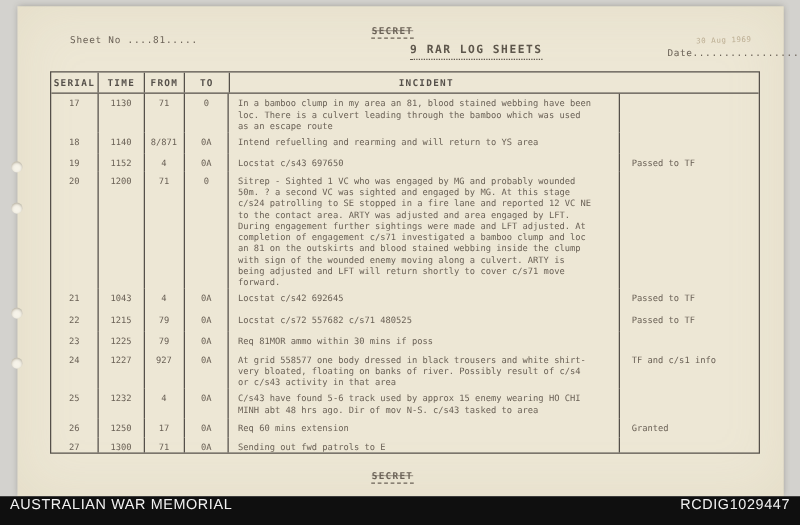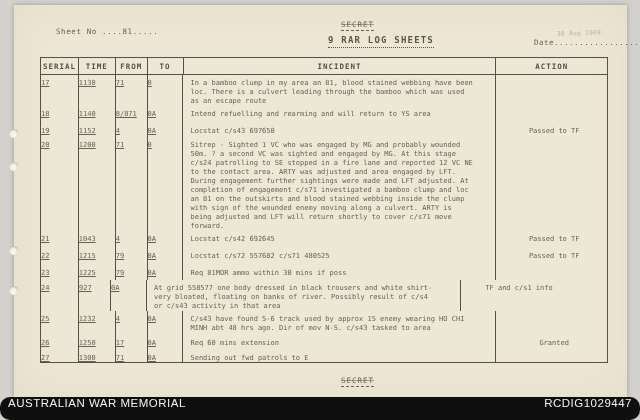--- a/index.html
+++ b/index.html
@@ -20,22 +20,22 @@
     position:absolute;left:-5px;width:9px;height:9px;border-radius:50%;
     background:#f6f3e9;box-shadow:inset 0 1px 2px rgba(120,110,90,.5);
   }
   .h1{top:124px}.h2{top:157px}.h3{top:241px}.h4{top:281px}
   
   .sheet-no{
     position:absolute;left:42px;top:22px;
     font-size:7.5px;color:#6b6257;letter-spacing:.6px;white-space:pre;
   }
   .cls-top,.cls-bottom{
-    position:absolute;left:240px;width:120px;text-align:right;
-    font-size:7.5px;font-weight:normal;color:#6b6257;letter-spacing:1px;
+    position:absolute;left:240px;width:120px;text-align:center;
+    font-size:7.5px;font-weight:bold;color:#6b6257;letter-spacing:1px;
   }
   .cls-top{top:15px;}
   .cls-top .inner,.cls-bottom .inner{
     display:inline-block;border-bottom:1px dashed #6b6257;padding-bottom:1px;
     text-decoration:line-through;text-decoration-color:rgba(107,98,87,.55);
   }
   .cls-bottom{top:371px;}
   .doc-title{
     position:absolute;left:170px;top:30px;width:250px;text-align:right;
     font-size:9px;font-weight:bold;color:#5d564b;letter-spacing:1.2px;
@@ -65,34 +65,34 @@
   .c:last-child{border-right:none;}
   .c-serial{width:38px;}
   .c-time{width:37px;}
   .c-from{width:32px;}
   .c-to{width:36px;}
   .c-incident{width:314px;}
   .c-action{width:111px;}
   .tbody .c{
     font-size:7px;line-height:9px;padding-top:4px;
   }
-  .tbody .c-serial,.tbody .c-time,.tbody .c-from,.tbody .c-to{text-decoration:underline;}
+  .tbody .c-serial,.tbody .c-time,.tbody .c-from,.tbody .c-to{text-align:center;}
   .tbody .c-incident{padding-left:7px;padding-right:20px;text-align:left;}
-  .tbody .c-action{padding-left:9px;padding-right:4px;text-align:center;}
+  .tbody .c-action{padding-left:9px;padding-right:4px;text-align:left;}
   
   .r1{min-height:30px}.r2{min-height:17px}.r3{min-height:14px}.r4{min-height:63px}
   .r5{min-height:17px}.r6{min-height:17px}.r7{min-height:15px}.r8{min-height:24px}
   .r9{min-height:24px}.r10{min-height:15px}.r11{min-height:15px}.r12{min-height:15px}
   
   .footer{
     position:absolute;left:0;bottom:0;width:640px;height:23px;
     background:#0f0f0f;color:#f1f1f1;
     font-family:"Liberation Sans", sans-serif;font-size:11.5px;
-    display:flex;align-items:flex-start;justify-content:space-between;
-    padding:0 8px;box-sizing:border-box;letter-spacing:.5px;border-radius:10px;
+    display:flex;align-items:flex-end;justify-content:space-between;
+    padding:10px 8px;box-sizing:border-box;letter-spacing:.5px;
   }
 </style>
 </head>
 <body>
 
 <div class="stage">
 
   <div class="paper">
 
     <div class="hole h1"></div>
@@ -113,21 +113,20 @@
     <div class="date-stamp">30 Aug 1969</div>
     <div class="date-line">Date......................</div>
 
     <div class="logtable">
       <div class="trow thead">
         <div class="c c-serial">SERIAL</div>
         <div class="c c-time">TIME</div>
         <div class="c c-from">FROM</div>
         <div class="c c-to">TO</div>
         <div class="c c-incident">INCIDENT</div>
-        <div class="c c-action">ACTION</div>
       </div>
       <div class="tbody">
           <div class="trow r1">
     <div class="c c-serial">17</div>
     <div class="c c-time">1130</div>
     <div class="c c-from">71</div>
     <div class="c c-to">0</div>
     <div class="c c-incident">In a bamboo clump in my area an 81, blood stained webbing have been loc. There is a culvert leading through the bamboo which was used as an escape route</div>
     <div class="c c-action"></div>
   </div>
@@ -174,20 +173,21 @@
           <div class="trow r7">
     <div class="c c-serial">23</div>
     <div class="c c-time">1225</div>
     <div class="c c-from">79</div>
     <div class="c c-to">0A</div>
     <div class="c c-incident">Req 81MOR ammo within 30 mins if poss</div>
     <div class="c c-action"></div>
   </div>
           <div class="trow r8">
     <div class="c c-serial">24</div>
+    <div class="c c-time">1227</div>
     <div class="c c-from">927</div>
     <div class="c c-to">0A</div>
     <div class="c c-incident">At grid 558577 one body dressed in black trousers and white shirt- very bloated, floating on banks of river. Possibly result of c/s4 or c/s43 activity in that area</div>
     <div class="c c-action">TF and c/s1 info</div>
   </div>
           <div class="trow r9">
     <div class="c c-serial">25</div>
     <div class="c c-time">1232</div>
     <div class="c c-from">4</div>
     <div class="c c-to">0A</div>

